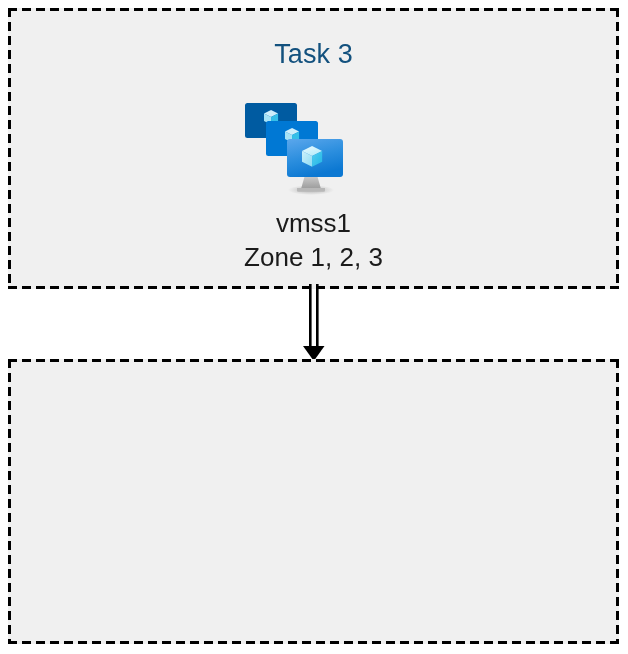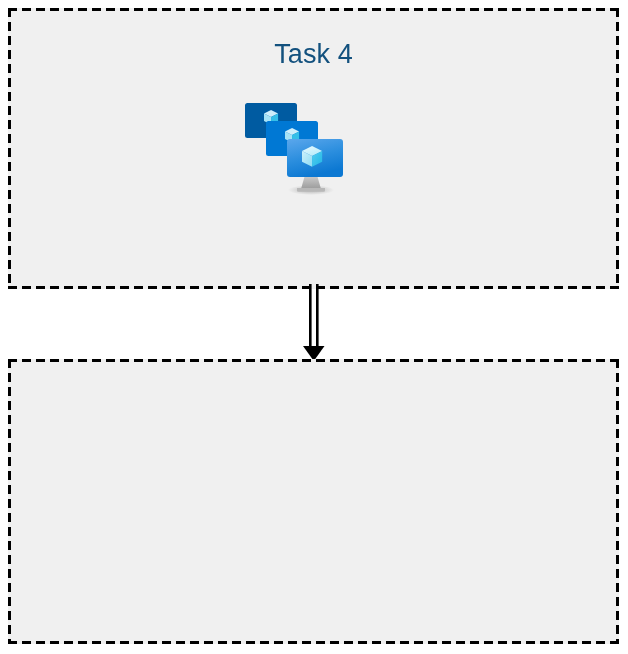--- a/index.html
+++ b/index.html
@@ -111,21 +111,21 @@
     height: 78px;
   }
 </style>
 </head>
 <body>
 
 <div id="diagram-root">
 
   <div class="task-box" id="task-box-top">
 
-    <div class="task-title" id="top-title">Task 4</div>
+    <div class="task-title" id="top-title">Task 3</div>
 
     <div class="vmss-icon" id="top-icon">
       <svg viewBox="0 0 104 96" width="104" height="96" xmlns="http://www.w3.org/2000/svg">
         <defs>
           <linearGradient id="frontScreenGradA" x1="0" y1="0" x2="0.35" y2="1">
             <stop offset="0%" stop-color="#5ba7ec"></stop>
             <stop offset="55%" stop-color="#2b8ede"></stop>
             <stop offset="100%" stop-color="#0c78d2"></stop>
           </linearGradient>
           <linearGradient id="cubeTopA" x1="0" y1="0" x2="0.6" y2="1">
@@ -177,20 +177,24 @@
           <rect x="45" y="38" width="56" height="38" rx="3" fill="url(#frontScreenGradA)"></rect>
           <g transform="translate(60,45) scale(0.63)">
             <polygon points="16,0 32,8 16,16 0,8" fill="url(#cubeTopA)"></polygon>
             <polygon points="0,8 16,16 16,33 0,25" fill="url(#cubeLeftA)"></polygon>
             <polygon points="32,8 16,16 16,33 32,25" fill="url(#cubeRightA)"></polygon>
           </g>
         </g>
       </svg>
     </div>
 
+    <div class="caption" id="top-caption-block">
+      <span class="caption-line">vmss1</span>
+      <span class="caption-line">Zone 1, 2, 3</span>
+    </div>
   </div>
 
   <div id="connector-arrow">
     <svg viewBox="0 0 36 78" width="36" height="78" xmlns="http://www.w3.org/2000/svg">
 
       <rect x="13" y="0" width="2.6" height="63" fill="#000000"></rect>
       <rect x="20" y="0" width="2.6" height="63" fill="#000000"></rect>
 
       <polygon points="7,62 28.5,62 17.8,77" fill="#000000"></polygon>
     </svg>

